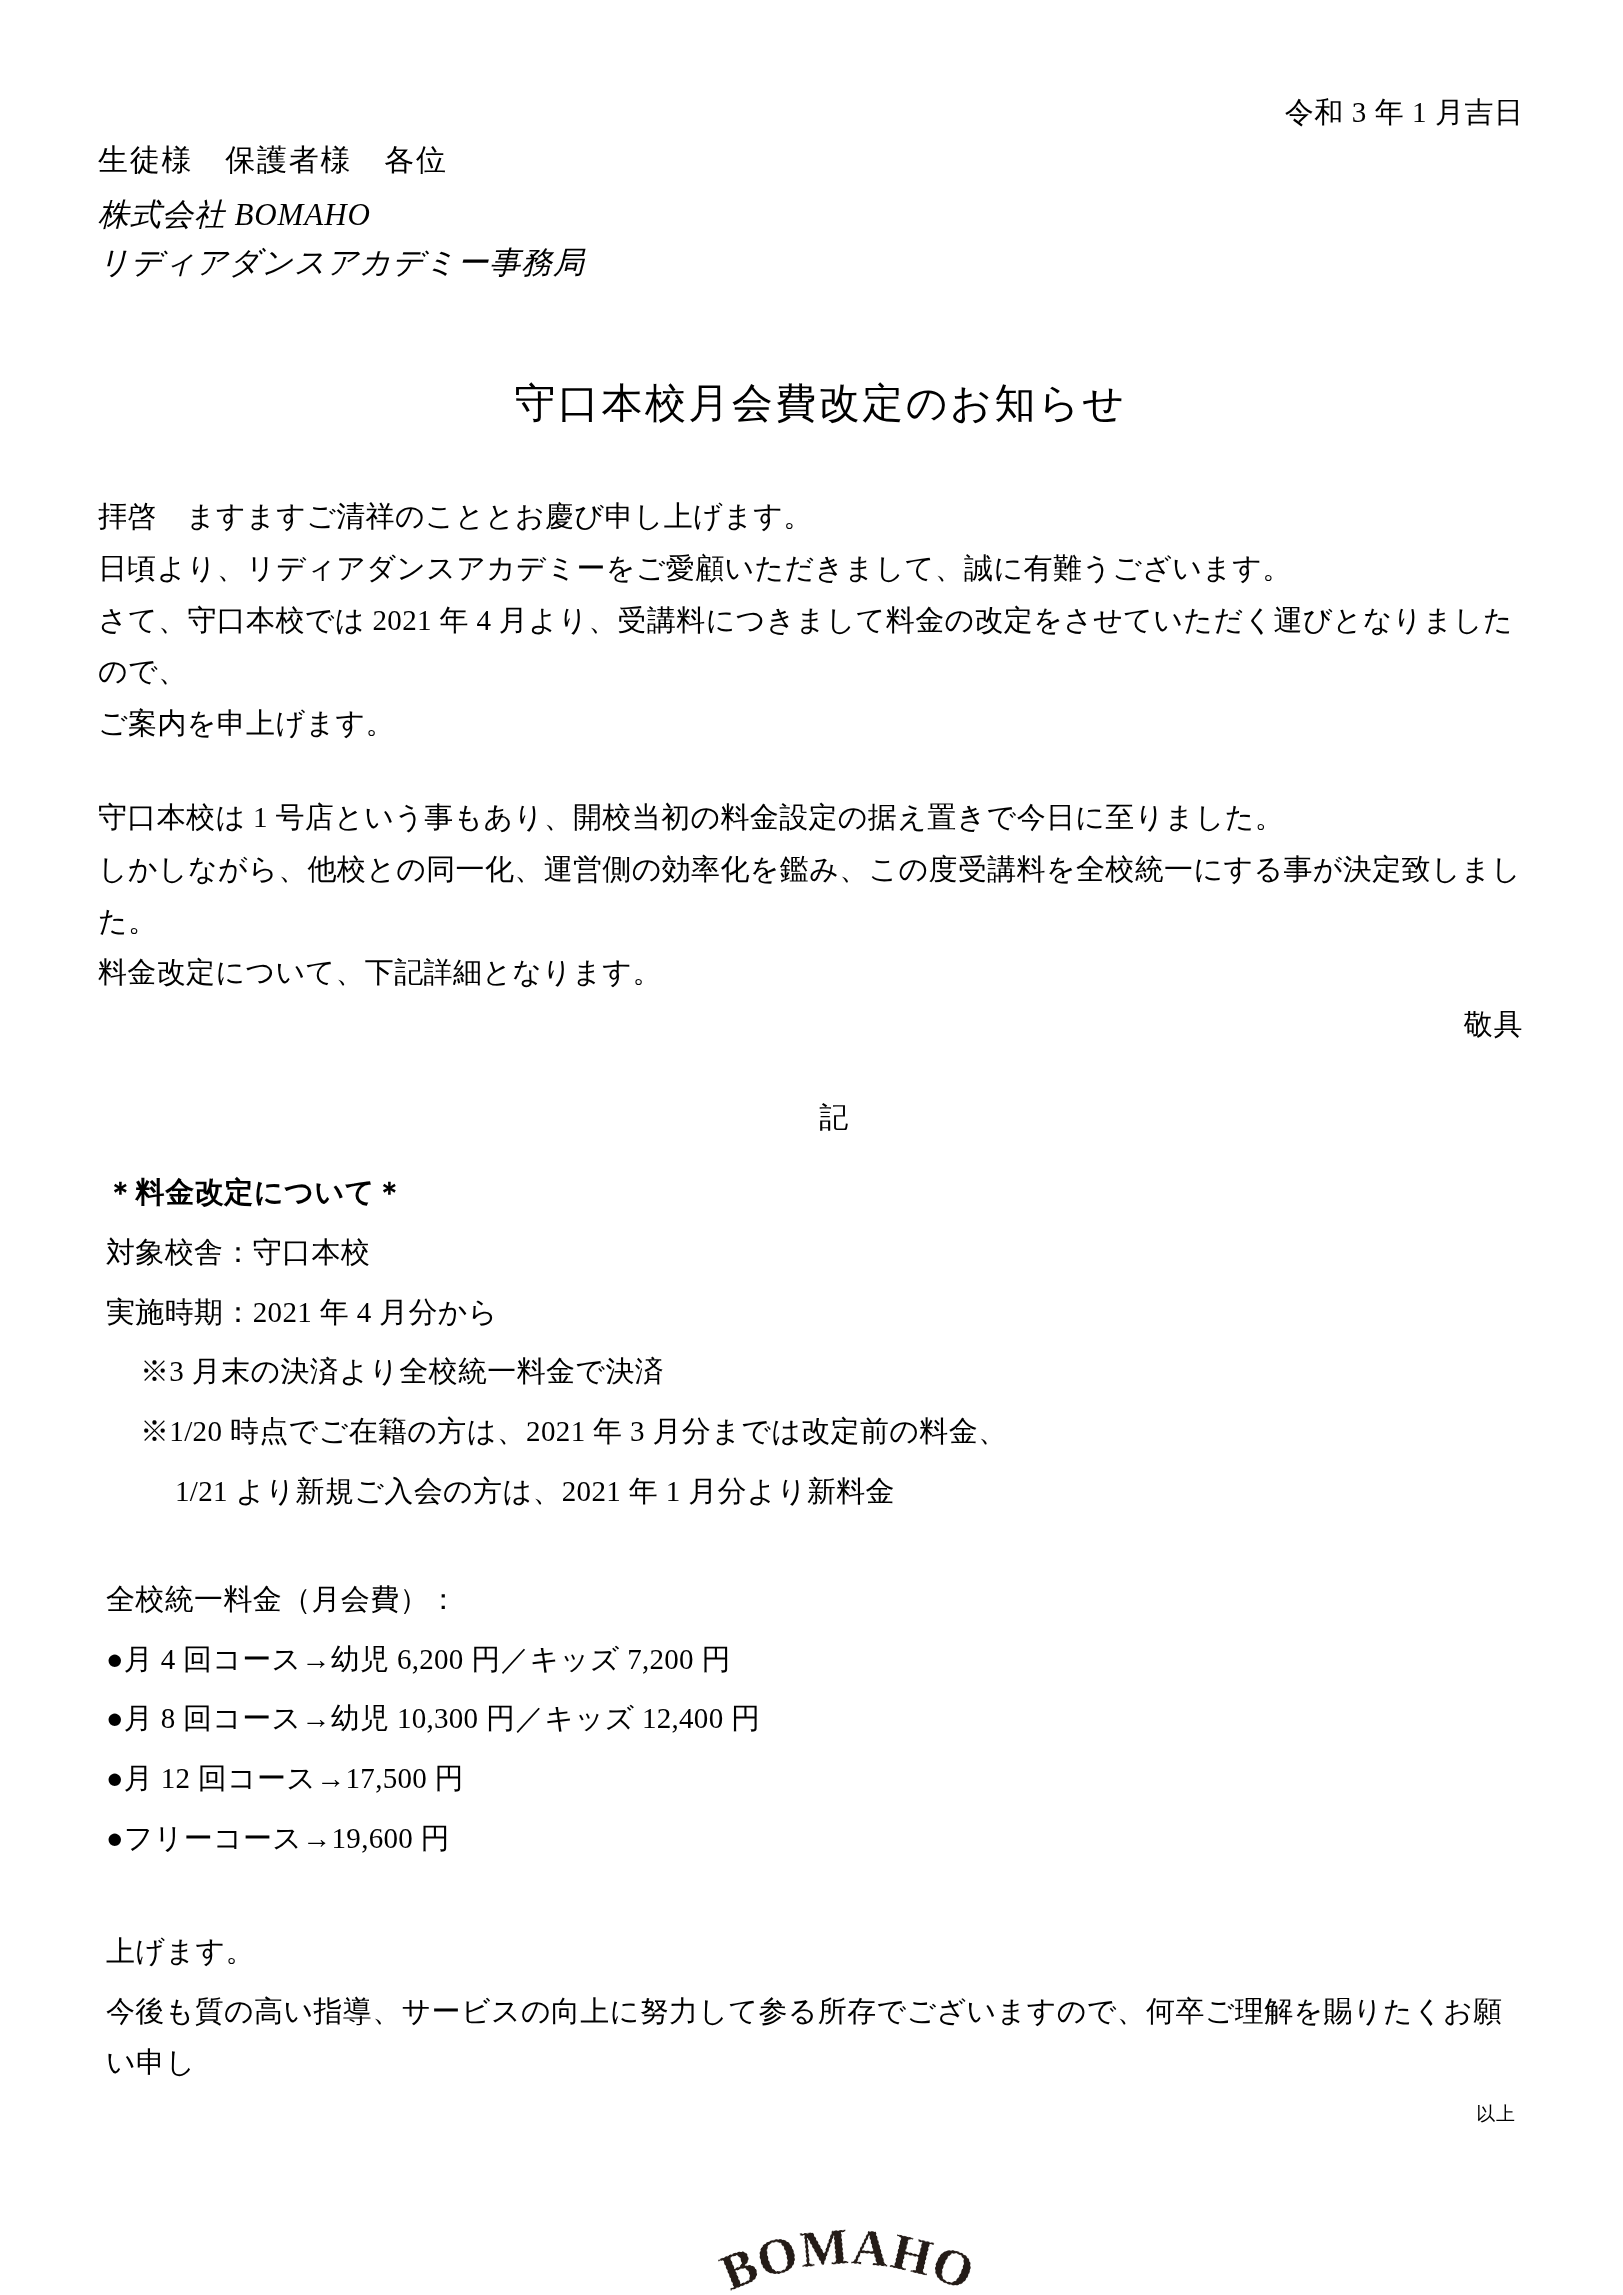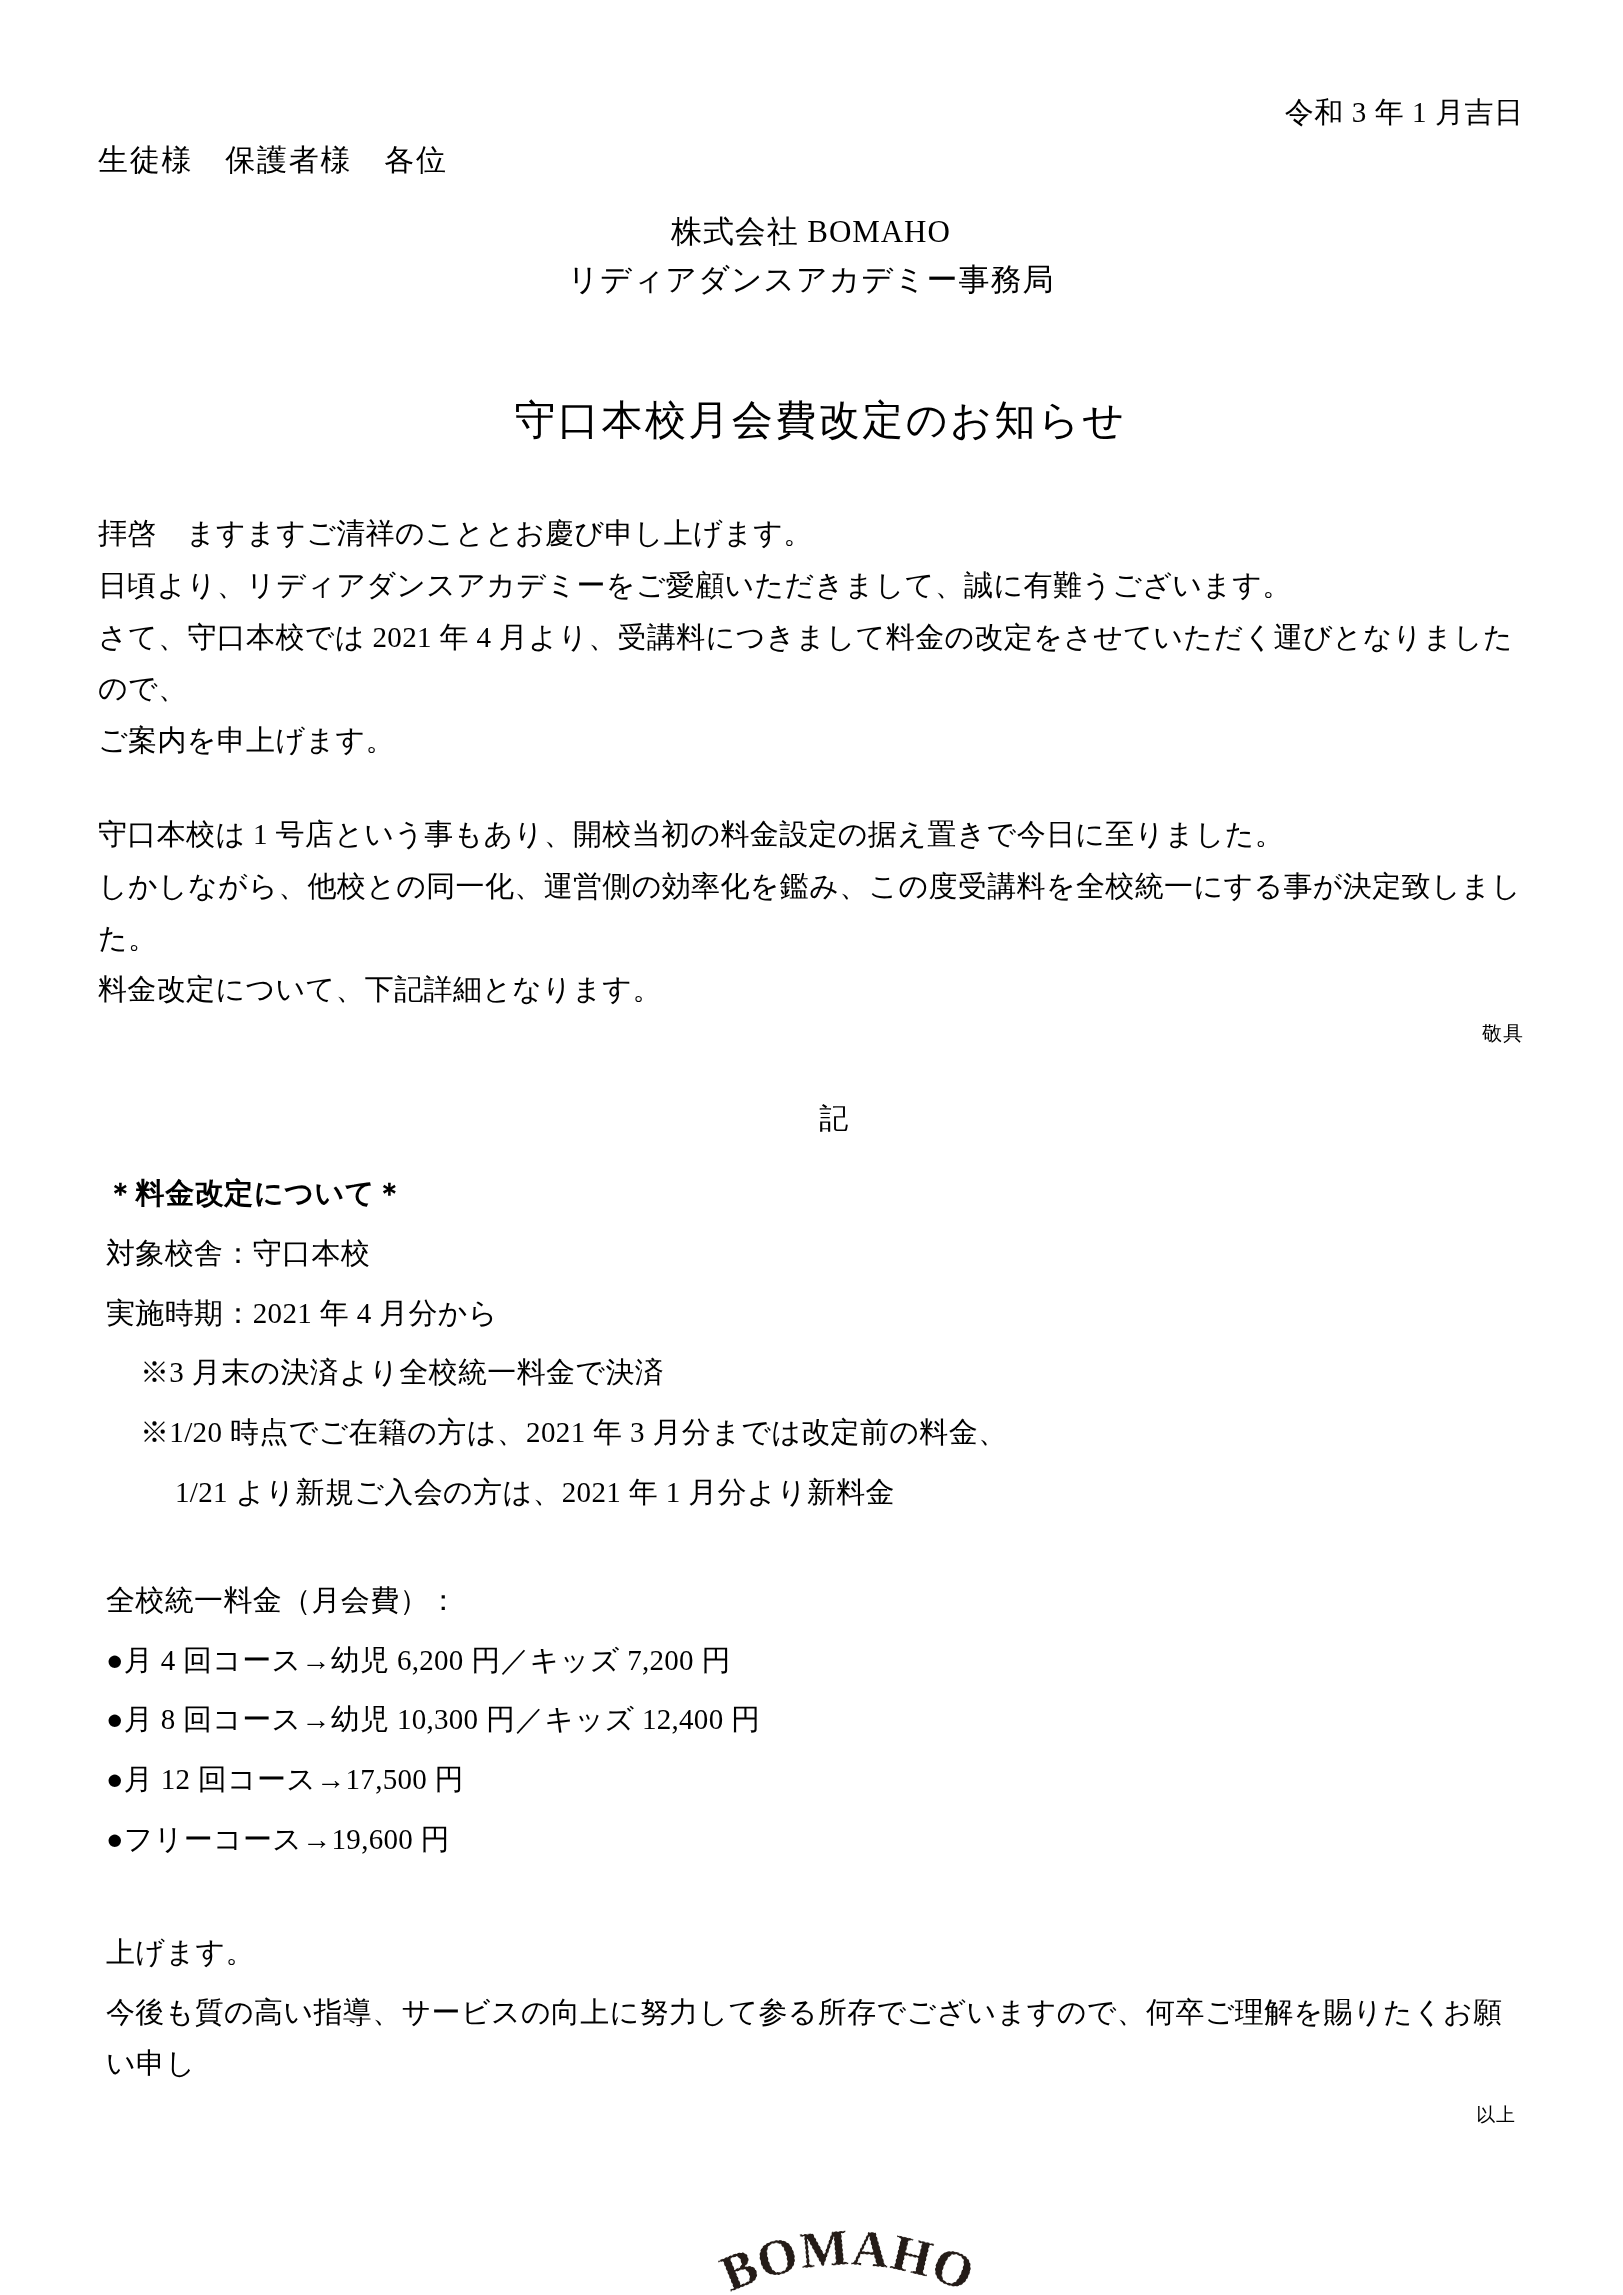--- a/index.html
+++ b/index.html
@@ -40,23 +40,24 @@
   }
   .recipient-row {
     display: block;
     text-align: left;
     font-size: 30px;
     letter-spacing: 0.06em;
     margin-top: 18.3px;
     margin-bottom: 0;
   }
   .sender-block {
-    text-align: center;
-    margin-top: 33px;
-    padding-right: 1.3px;
+    text-align: left;
+    margin-top: 16px;
+    padding-right: 1.3px;
+    font-style: italic;
   }
   .sender-line {
     font-size: 31px;
     letter-spacing: 0.03em;
     line-height: 1.55;
     margin: 0;
   }
 
   
   .doc-title {
@@ -77,21 +78,21 @@
   }
   .body-block p {
     margin: 0;
   }
   .para-gap {
     height: 43px;
   }
   .closing-right {
     text-align: right;
     margin-top: 47px;
-    font-size: 20px;
+    font-size: 29px;
     padding-right: 1.3px;
     letter-spacing: 0.04em;
   }
 
   
   .ki-mark {
     text-align: center;
     font-size: 29px;
     margin-top: 48px;
     letter-spacing: 0.05em;

